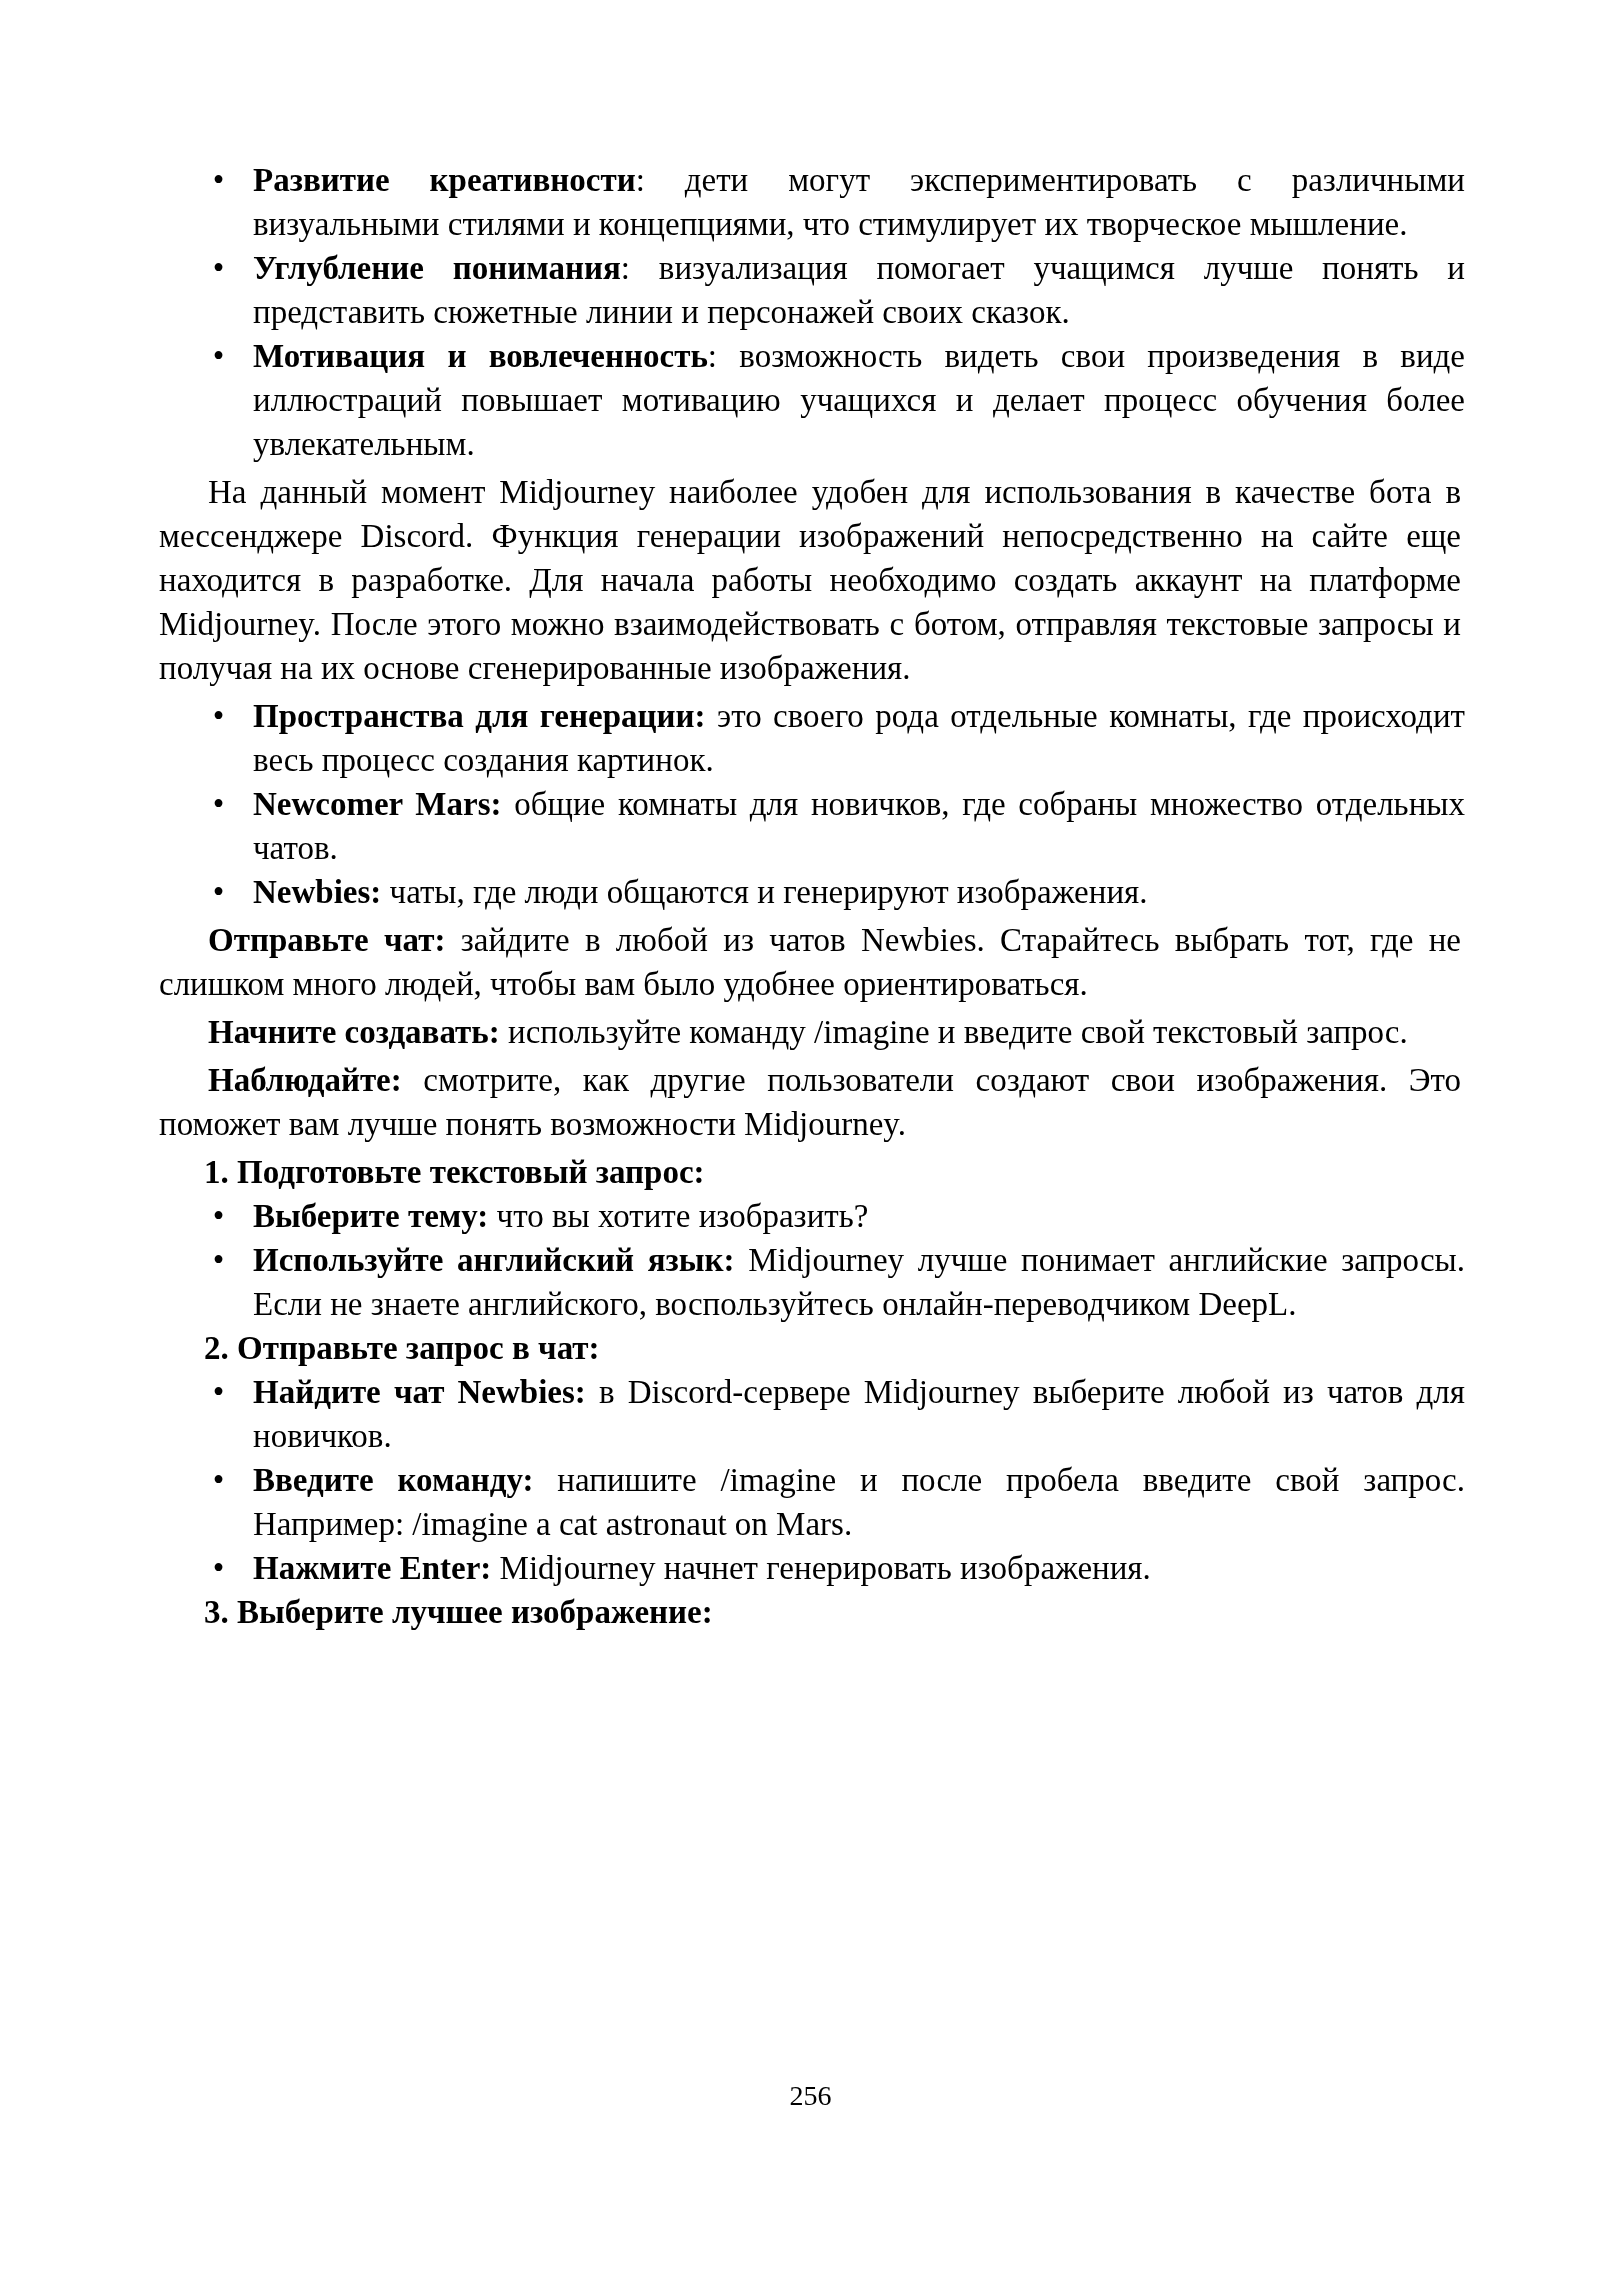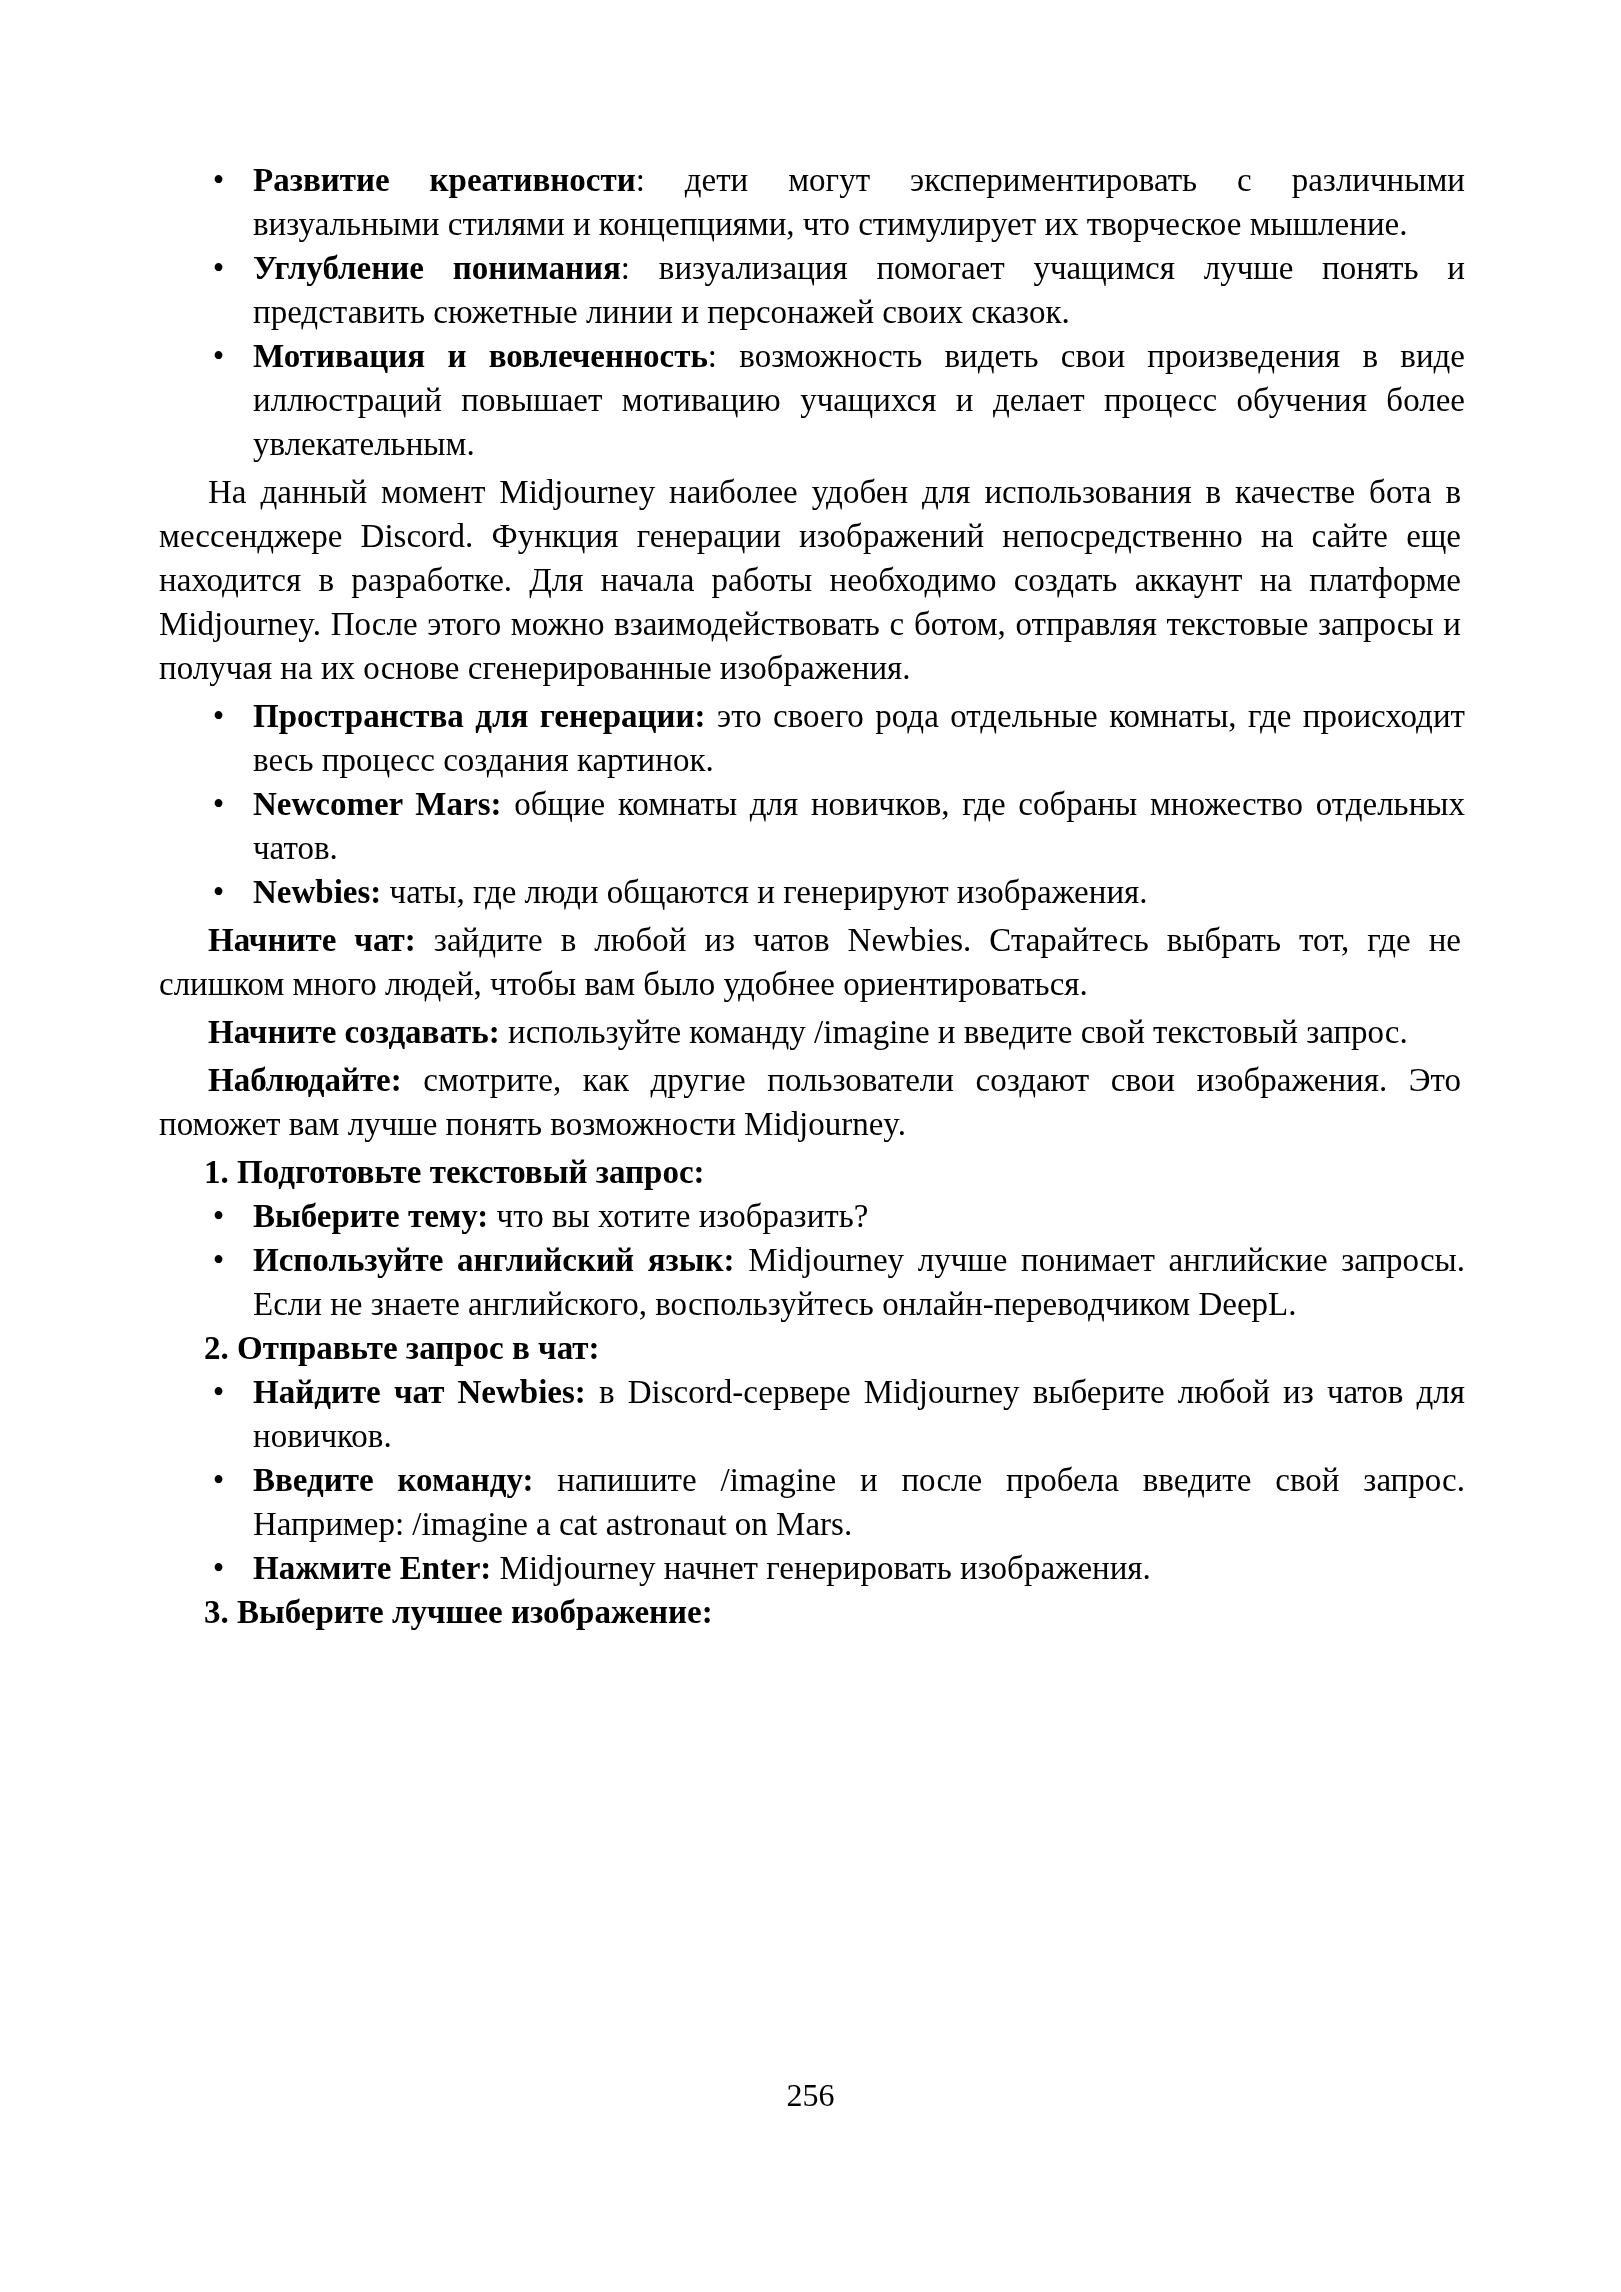--- a/index.html
+++ b/index.html
@@ -31,21 +31,21 @@
     top: 0;
     width: 29px;
     text-align: center;
   }
   .page-number {
     position: absolute;
     left: 0; width: 1621px;
     top: 2076px;
     text-align: center;
     font-family: "Liberation Serif", serif;
-    font-size: 32px;
+    font-size: 28px;
     line-height: 39px;
     color: #000000;
   }
 </style>
 </head>
 <body>
 
 <div class="page">
 
   <ul class="bullets">
@@ -57,21 +57,21 @@
 
   <p class="p indent">На данный момент Midjourney наиболее удобен для использования в качестве бота в мессенджере Discord. Функция генерации изображений непосредственно на сайте еще находится в разработке. Для начала работы необходимо создать аккаунт на платформе Midjourney. После этого можно взаимодействовать с ботом, отправляя текстовые запросы и получая на их основе сгенерированные изображения.</p>
 
   <ul class="bullets">
     <li><span class="dot">•</span><b>Пространства для генерации:</b><span> это своего рода отдельные комнаты, где происходит весь процесс создания картинок.</span></li>
     <li><span class="dot">•</span><b>Newcomer Mars:</b><span> общие комнаты для новичков, где собраны множество отдельных чатов.</span></li>
     <li><span class="dot">•</span><b>Newbies:</b><span> чаты, где люди общаются и генерируют изображения.</span></li>
   </ul>
 
 
-  <p class="p indent"><b>Начните чат:</b><span> зайдите в любой из чатов Newbies. Старайтесь выбрать тот, где не слишком много людей, чтобы вам было удобнее ориентироваться.</span></p>
+  <p class="p indent"><b>Отправьте чат:</b><span> зайдите в любой из чатов Newbies. Старайтесь выбрать тот, где не слишком много людей, чтобы вам было удобнее ориентироваться.</span></p>
   <p class="p indent"><b>Начните создавать:</b><span> используйте команду /imagine и введите свой текстовый запрос.</span></p>
   <p class="p indent"><b>Наблюдайте:</b><span> смотрите, как другие пользователи создают свои изображения. Это поможет вам лучше понять возможности Midjourney.</span></p>
 
   <p class="heading">1. Подготовьте текстовый запрос:</p>
 
   <ul class="bullets">
     <li><span class="dot">•</span><b>Выберите тему:</b><span> что вы хотите изобразить?</span></li>
     <li><span class="dot">•</span><b>Используйте английский язык:</b><span> Midjourney лучше понимает английские запросы. Если не знаете английского, воспользуйтесь онлайн-переводчиком DeepL.</span></li>
   </ul>
 

